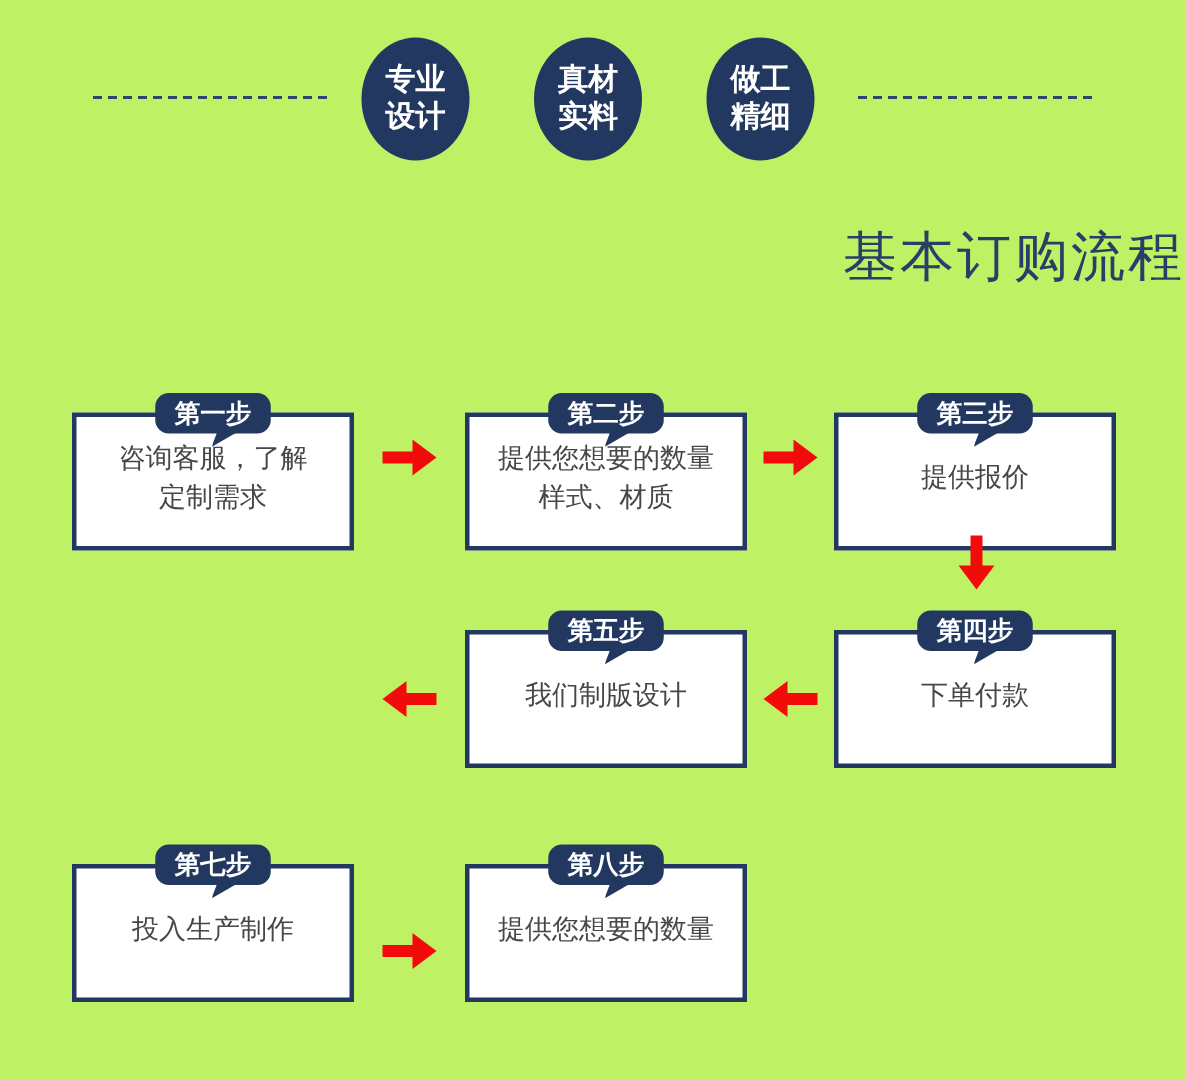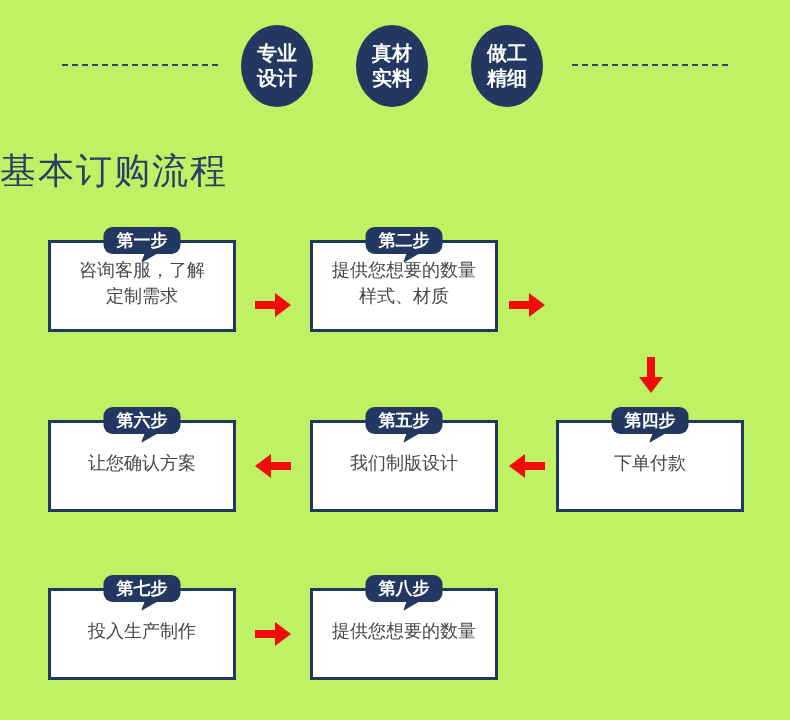--- a/index.html
+++ b/index.html
@@ -32,30 +32,30 @@
     color:#ffffff;font-size:20px;font-weight:bold;line-height:25px;
     display:flex;flex-direction:column;align-items:center;justify-content:center;
     text-align:center;
   }
   .feature.f1{left:241px;}
   .feature.f2{left:356px;justify-content:center;}
   .feature.f3{left:471px;}
   
   .title{
     position:absolute;top:147px;left:0;right:0;
-    text-align:left;
+    text-align:right;
     font-size:36px;font-weight:500;letter-spacing:2px;
     color:var(--titlecolor);
   }
   
   .stepbox{
     position:absolute;width:188px;height:92px;
     border:3px solid var(--navy);background:#ffffff;
   }
-  .r1{top:240px;} .r2{top:420px;} .r3{top:588px;}
+  .r1{top:275px;} .r2{top:420px;} .r3{top:576px;}
   .c1{left:48px;} .c2{left:310px;} .c3{left:556px;}
   .boxtext{
     position:absolute;inset:0;
     display:flex;flex-direction:column;justify-content:center;align-items:center;
     padding:0 4px 6px 4px;
     font-size:18px;line-height:26px;color:var(--text);
     text-align:center;
   }
   .badge{
     position:absolute;top:-16px;left:50%;transform:translateX(-50%);
@@ -121,31 +121,31 @@
     <div class="badge">
       <span>第二步</span>
       <i class="tail"></i>
     </div>
     <div class="boxtext">
       <div class="ln">提供您想要的数量</div>
       <div class="ln">样式、材质</div>
     </div>
   </div>
 
-
-  <div class="stepbox r2 c1">
-    <div class="badge">
-      <span>第六步</span>
-      <i class="tail"></i>
-    </div>
-    <div class="boxtext">
-      <div class="ln">让您确认方案</div>
-      <div class="ln"></div>
-    </div>
-  </div>
+  <div class="stepbox r1 c3">
+    <div class="badge">
+      <span>第三步</span>
+      <i class="tail"></i>
+    </div>
+    <div class="boxtext">
+      <div class="ln">提供报价</div>
+      <div class="ln"></div>
+    </div>
+  </div>
+
 
   <div class="stepbox r2 c2">
     <div class="badge">
       <span>第五步</span>
       <i class="tail"></i>
     </div>
     <div class="boxtext">
       <div class="ln">我们制版设计</div>
       <div class="ln"></div>
     </div>

